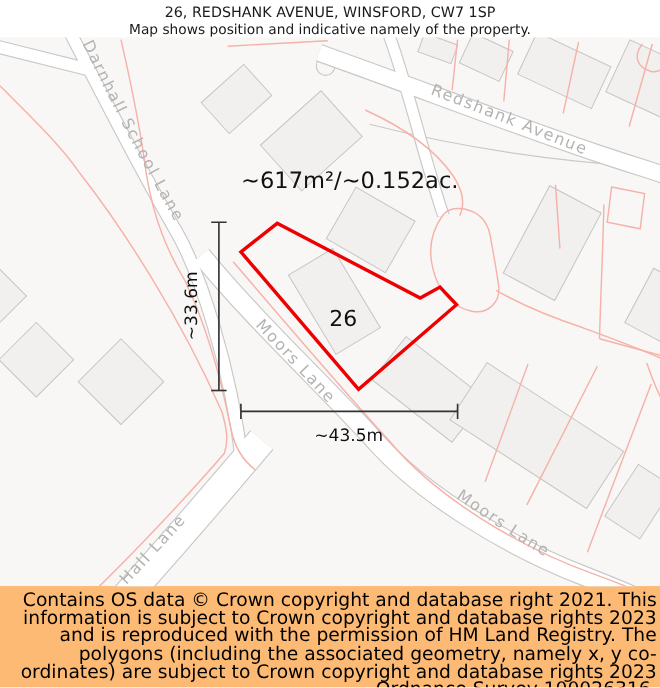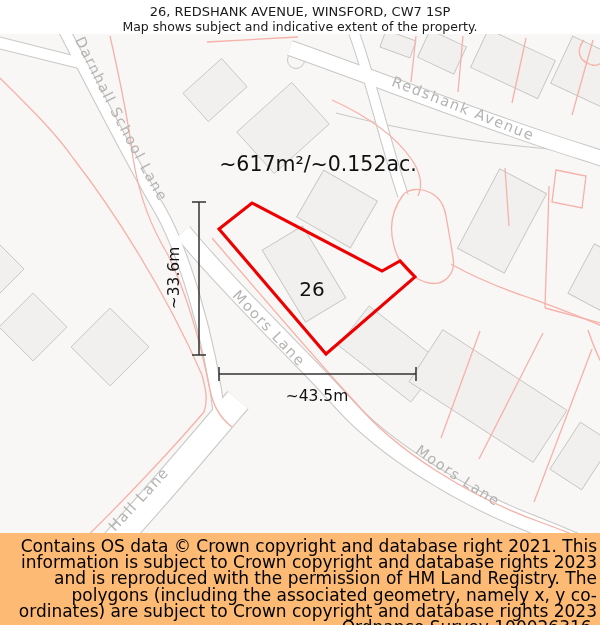--- a/index.html
+++ b/index.html
@@ -23,21 +23,21 @@
   .maptext{fill:#111111;}
   .streettext{fill:var(--street);letter-spacing:1.5px;font-size:14.5px;}
 </style>
 </head>
 <body>
 
 <div id="page">
 
   <div id="header">
     <div class="title">26, REDSHANK AVENUE, WINSFORD, CW7 1SP</div>
-    <div class="subtitle">Map shows subject and indicative extent of the property.</div>
+    <div class="subtitle">Map shows position and indicative namely of the property.</div>
   </div>
 
   <svg id="map" viewBox="0 33 600 500" xmlns="http://www.w3.org/2000/svg" aria-label="map">
 
     <rect x="0" y="33" width="600" height="500" fill="var(--mapbg)"></rect>
 
     <g>
       <path class="casing" stroke-width="12.6" d="M 63,28 C 90,80 125,150 160,210 C 182,248 210,335 220,420"></path>
       <path class="casing" stroke-width="27.6" d="M 238,400 C 200,445 160,492 112,545 L 92,568"></path>
       <path class="casing" stroke-width="18.6" d="M 183,232 C 230,290 302,357 342,402 C 385,450 462,497 532,524 C 560,535 582,544 612,558"></path>

